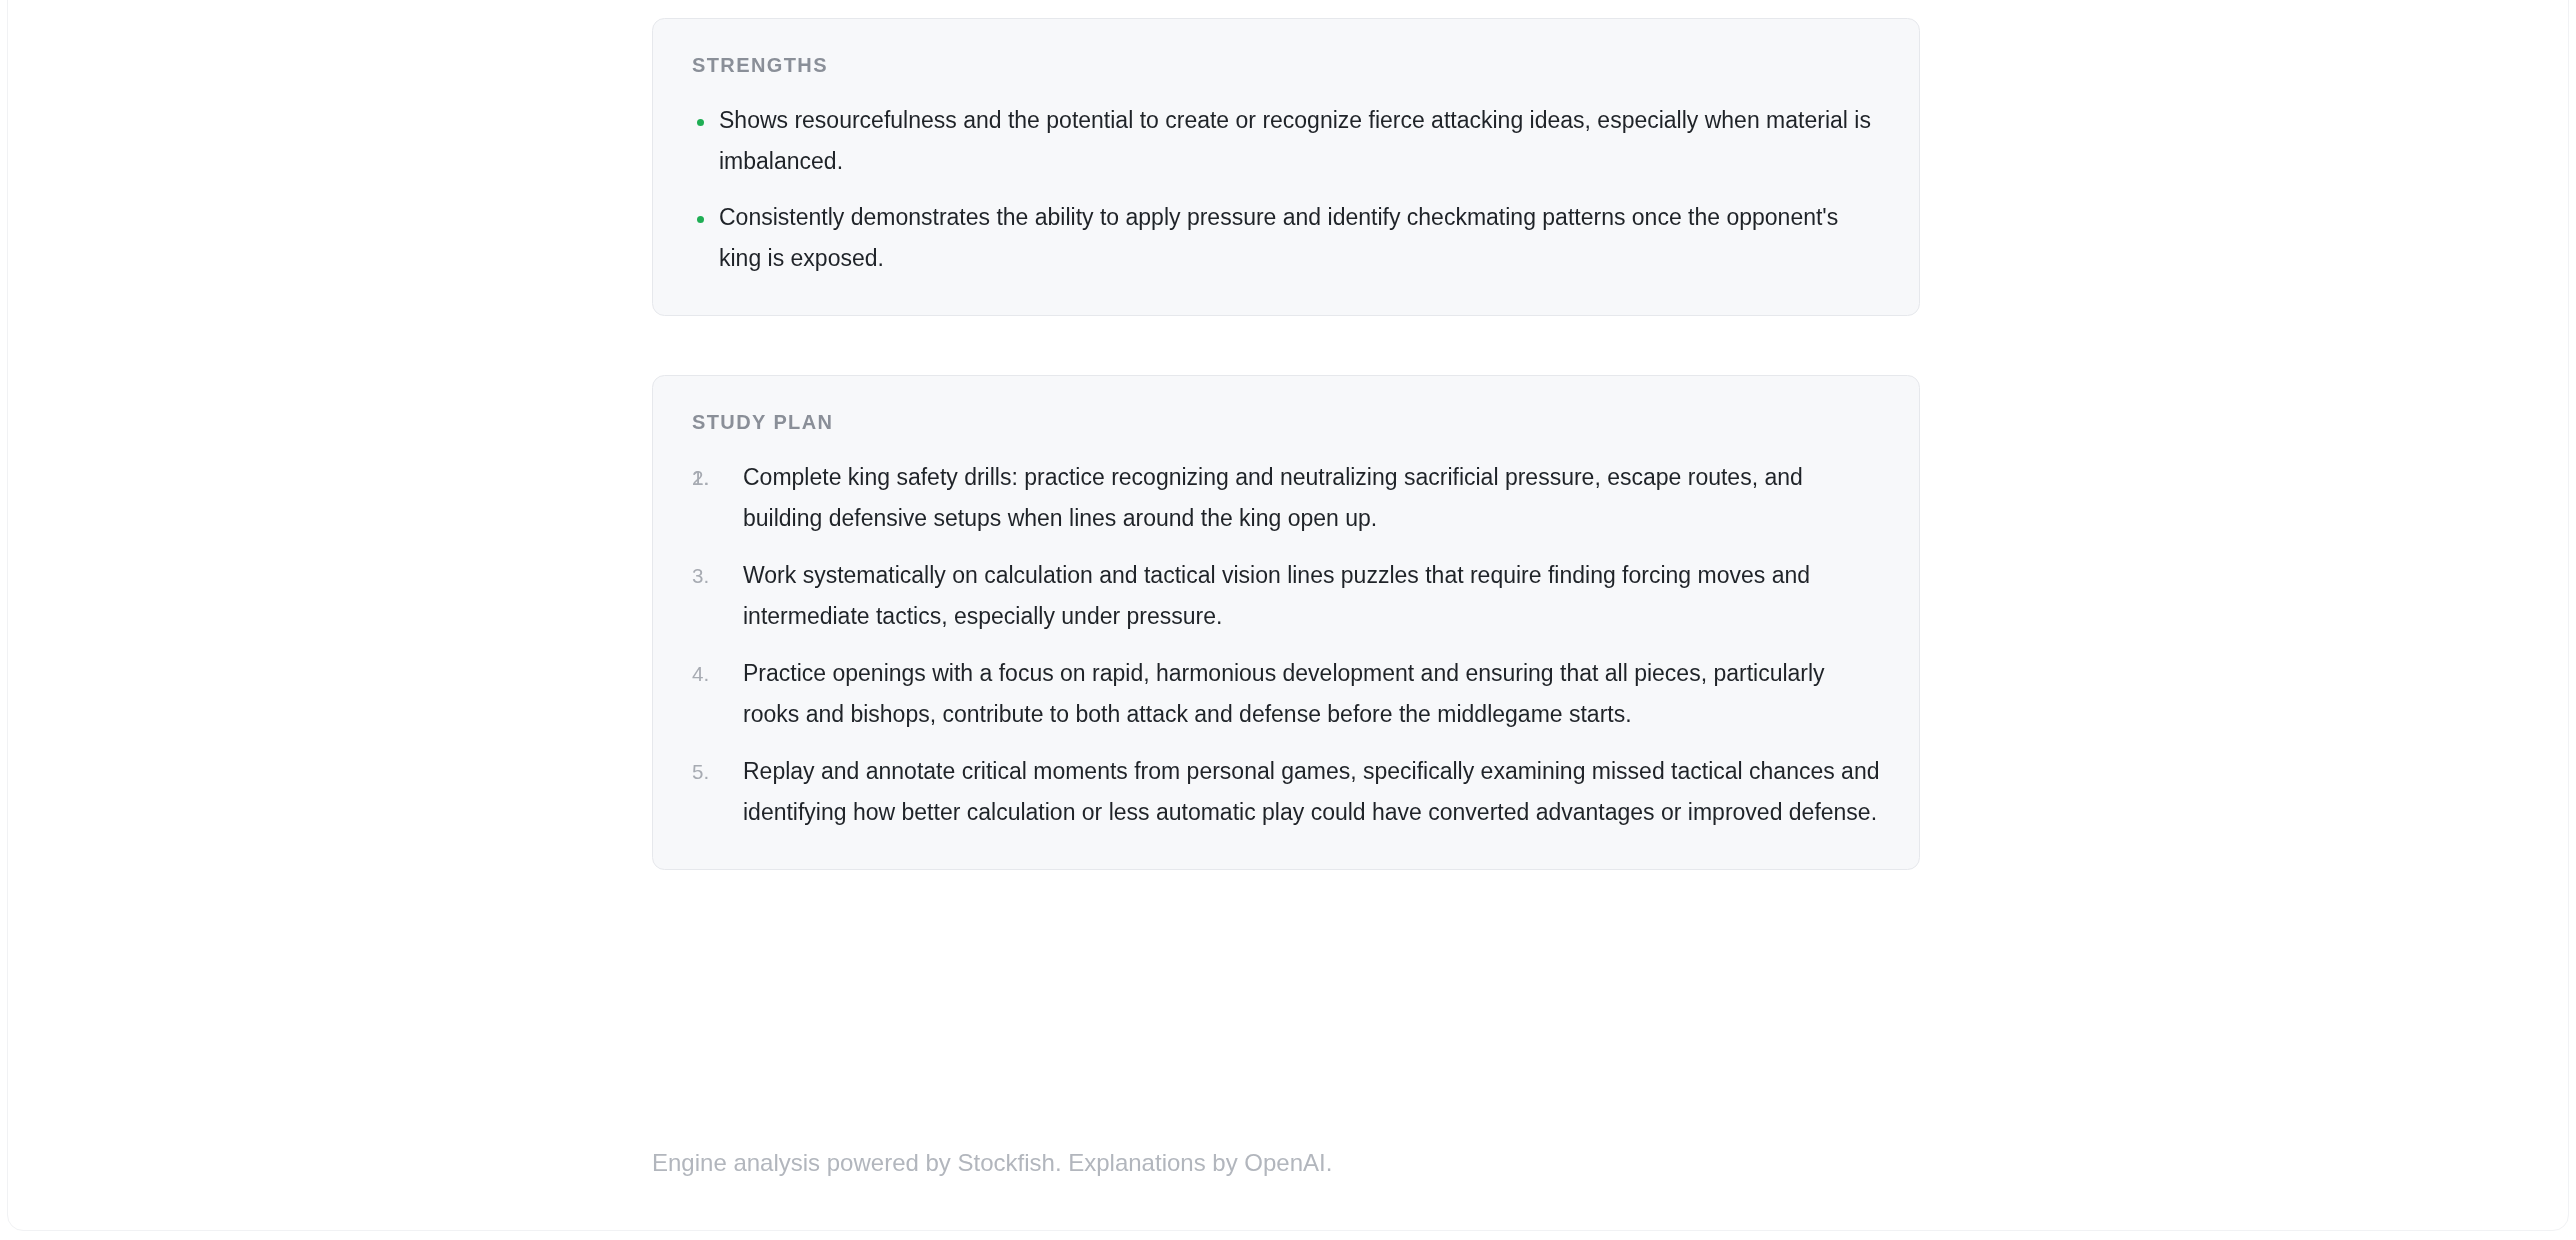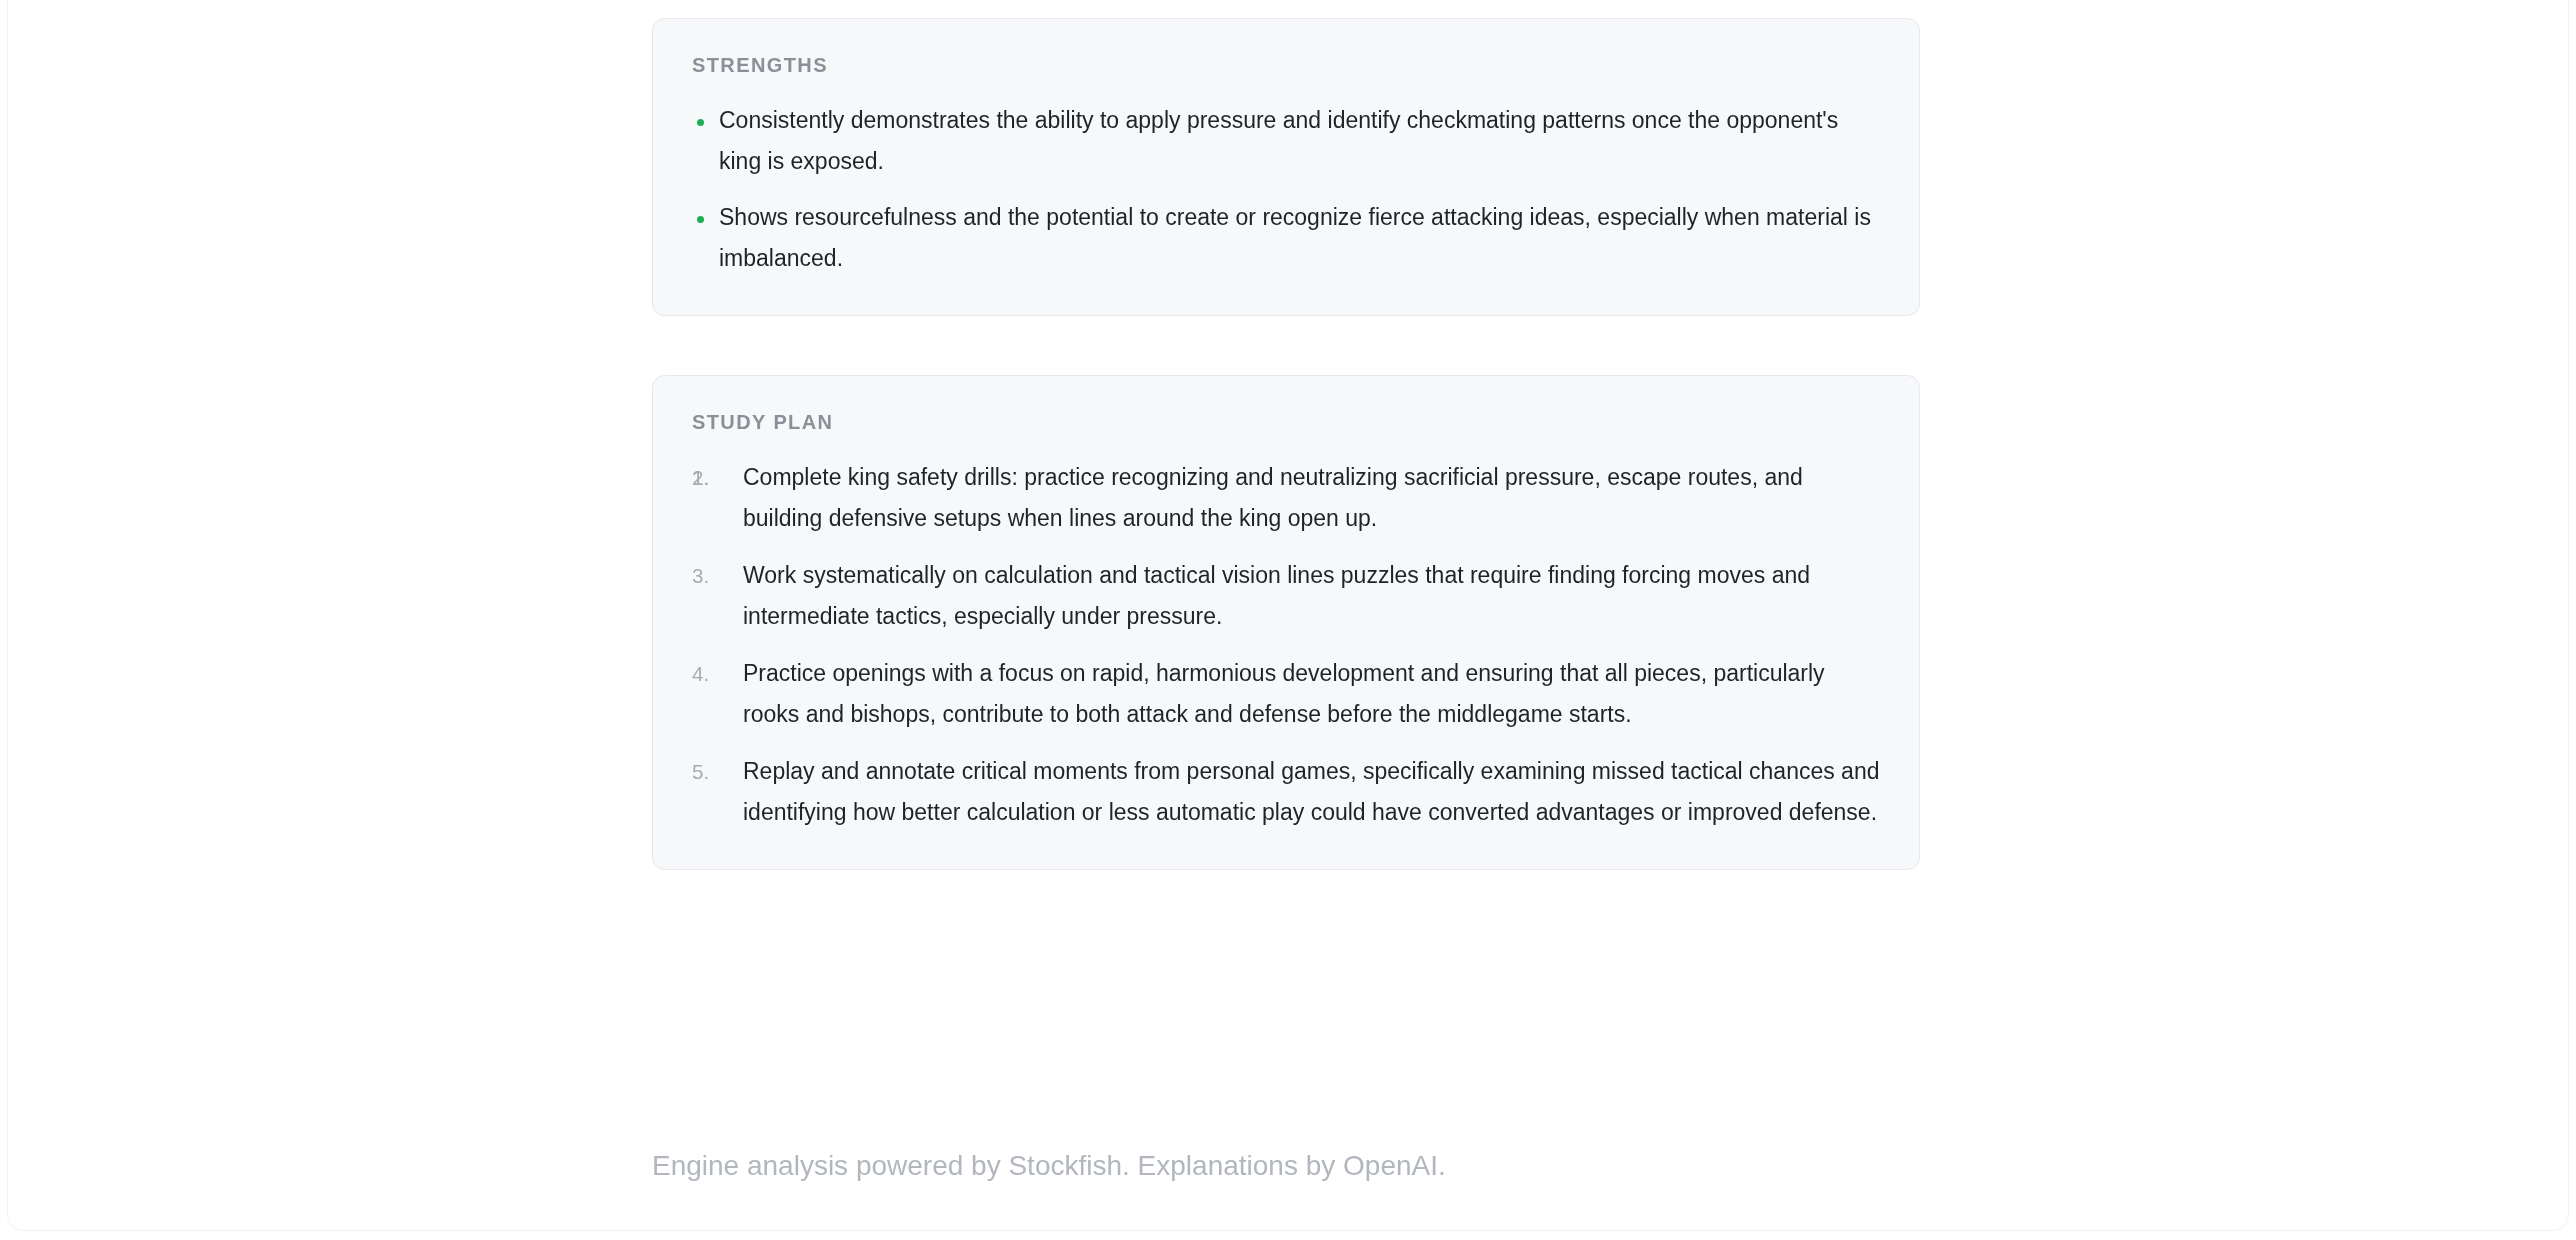--- a/index.html
+++ b/index.html
@@ -127,45 +127,45 @@
     line-height: 41px;
     color: #a7abb2;
     text-align: left;
   }
 
   
   .footer-note {
     position: absolute;
     left: 0px;
     top: 1146px;
-    font-size: 28px;
+    font-size: 24px;
     line-height: 1.4;
     color: #b2b6bd;
   }
 </style>
 </head>
 <body>
 
 <div id="page-root">
 
   <div class="app-shell"></div>
 
   <div class="content-column">
 
     <section class="card card--strengths">
       <div class="section-label">STRENGTHS</div>
 
       <ul class="bullet-list">
         <li class="bullet-item">
           <span class="bullet-dot"></span>
-          <span>Consistently demonstrates the ability to apply pressure and identify checkmating patterns once the opponent's king is exposed.</span>
+          <span>Shows resourcefulness and the potential to create or recognize fierce attacking ideas, especially when material is imbalanced.</span>
         </li>
         <li class="bullet-item">
           <span class="bullet-dot"></span>
-          <span>Shows resourcefulness and the potential to create or recognize fierce attacking ideas, especially when material is imbalanced.</span>
+          <span>Consistently demonstrates the ability to apply pressure and identify checkmating patterns once the opponent's king is exposed.</span>
         </li>
       </ul>
     </section>
 
     <section class="card card--study">
       <div class="section-label">STUDY PLAN</div>
 
       <ol class="num-list">
         <li class="num-item">
           <span class="num-marker">1.</span>

